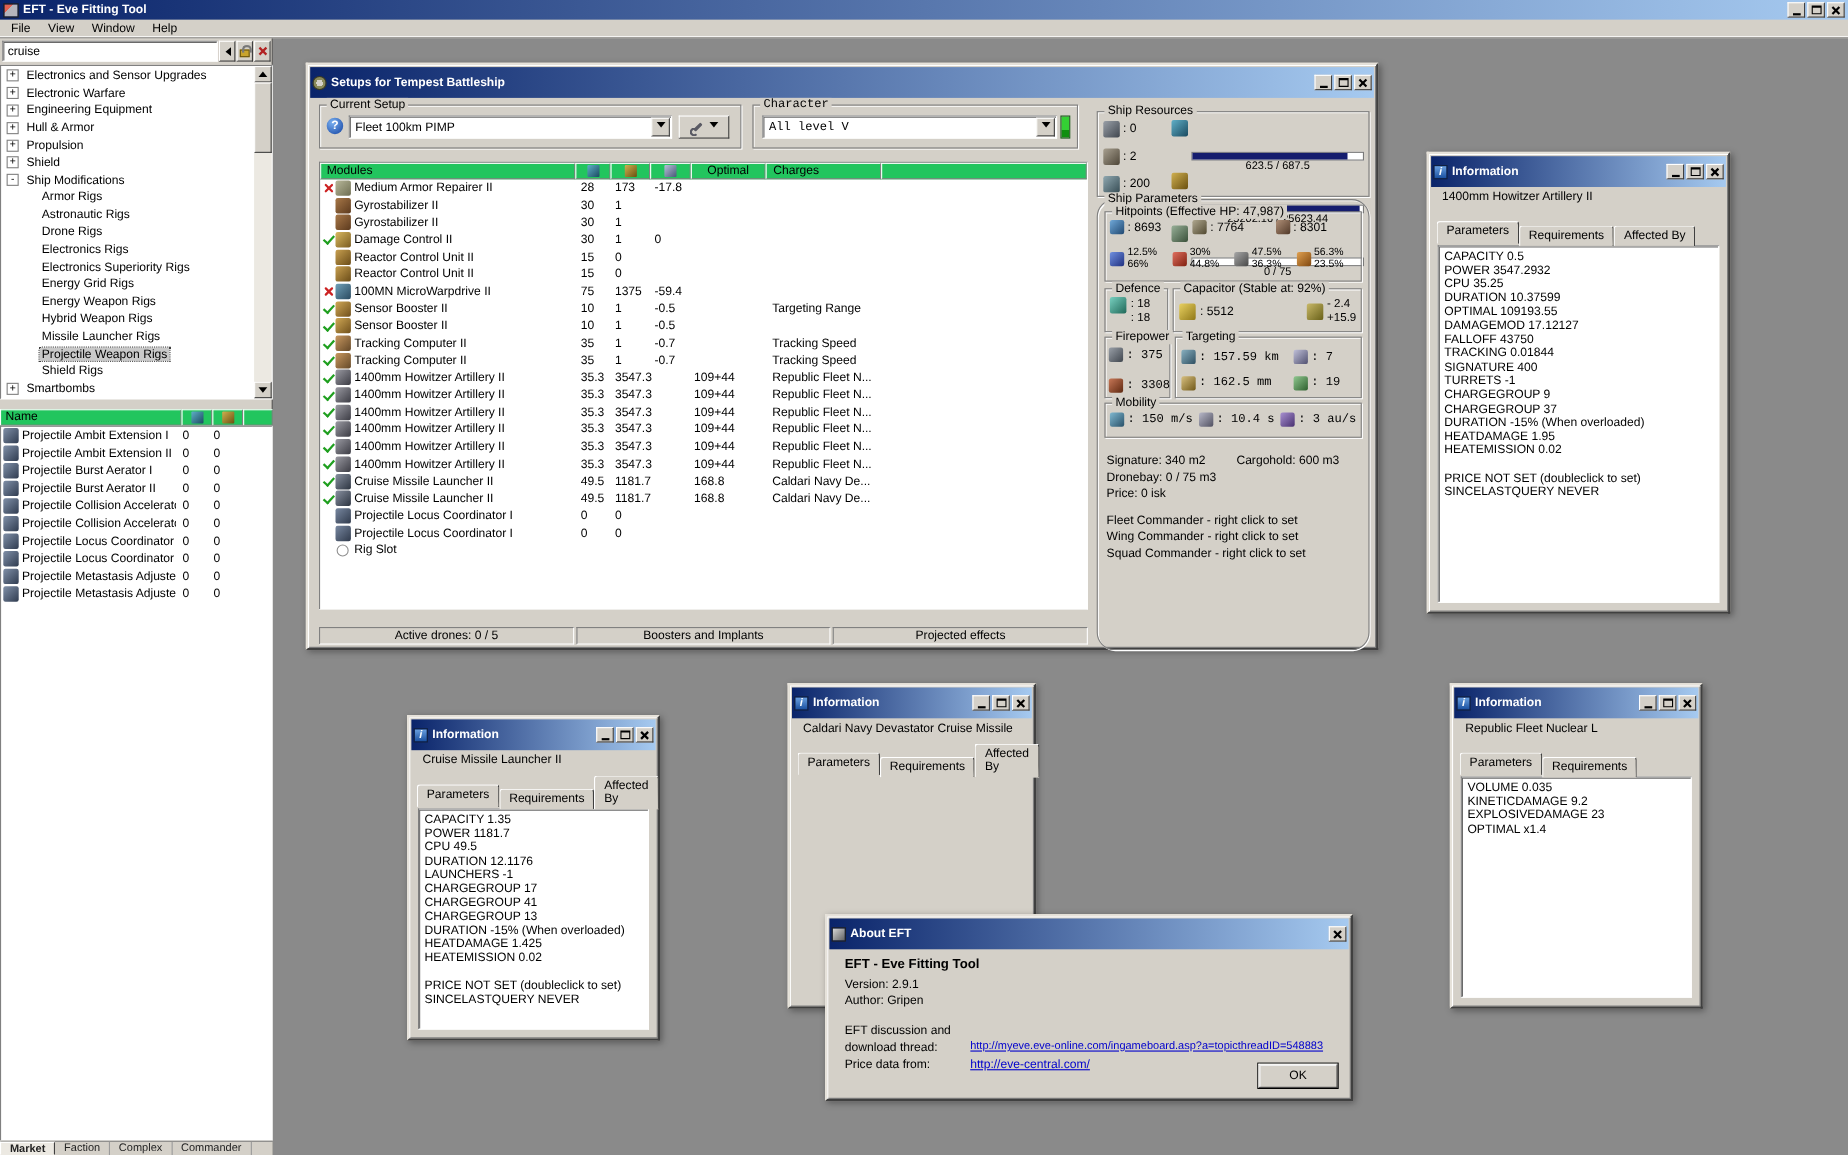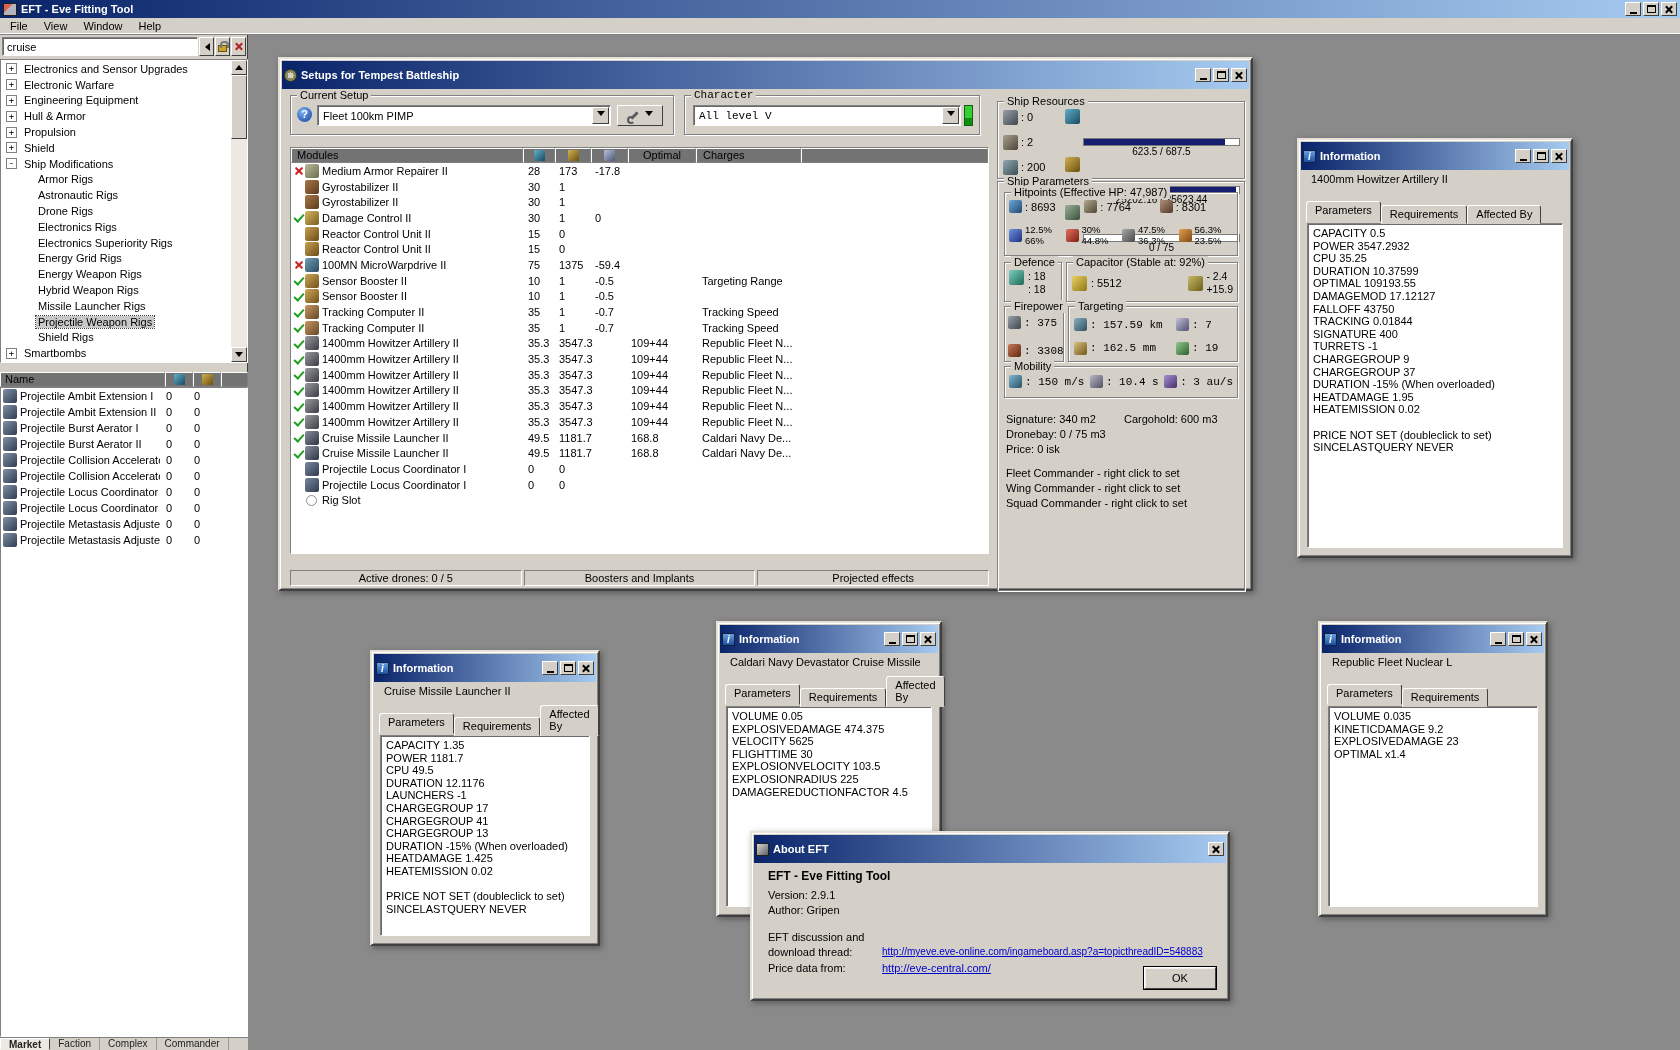--- a/index.html
+++ b/index.html
@@ -45,21 +45,21 @@
 .tree-row.lvl1 { padding-left:34px; }
 .tree-box { width:11px; height:11px; border:1px solid #808080; background:#fff; font-size:9px; line-height:9px; text-align:center; margin-right:5px; flex:none; font-family:"DejaVu Sans Mono",monospace; }
 .tree-box:empty { visibility:hidden; width:0; margin-right:0; border:none; }
 .tree-label { padding:0 2px; }
 .tree-row.selected .tree-label { background:#c9c9c9; outline:1px dotted #404040; }
 .vscroll { position:absolute; right:0; top:0; width:16px; height:100%; background:#ece9e2; }
 .scr-btn { position:absolute; left:0; width:16px; height:15px; background:#d4d0c8; border:1px solid; border-color:#fff #404040 #404040 #fff; display:flex; align-items:center; justify-content:center; }
 .scr-btn.top { top:0; } .scr-btn.bottom { bottom:0; }
 .scr-thumb { position:absolute; left:0; top:15px; width:16px; height:64px; background:#d4d0c8; border:1px solid; border-color:#fff #404040 #404040 #fff; }
 
-.col-head { background:#737373; border:1px solid; border-color:#fff #808080 #808080 #fff; line-height:13px; }
+.col-head { background:#22c55e; border:1px solid; border-color:#fff #808080 #808080 #fff; line-height:13px; }
 .list-header { position:absolute; left:0; top:337px; width:248px; height:15px; display:flex; }
 .list-header .name-col { width:165px; padding-left:4px; }
 .list-header .icon-col { width:28px; display:flex; align-items:center; justify-content:center; }
 .list-header .fill-col { flex:1; }
 .hicon { display:inline-block; width:11px; height:11px; border-radius:1px; }
 .hicon.cpu { background:linear-gradient(135deg,#60b0c8,#1a4a60); }
 .hicon.pg  { background:linear-gradient(135deg,#d0b050,#6a5010); }
 .hicon.cap { background:linear-gradient(135deg,#b8c0d8,#485878); }
 
 .mlist { position:absolute; left:0; top:352px; width:248px; bottom:13px; background:#fff; border:1px solid; border-color:#808080 #fff #fff #808080; overflow:hidden; }
@@ -180,21 +180,21 @@
 .picon.range { background:linear-gradient(135deg,#88b0c0,#2e4e60); }
 .picon.targets { background:linear-gradient(135deg,#c0c0d8,#505070); }
 .picon.resol { background:linear-gradient(135deg,#d8c080,#705818); }
 .picon.sensor { background:linear-gradient(135deg,#90c890,#2e602e); }
 .picon.speed { background:linear-gradient(135deg,#80b8d0,#285068); }
 .picon.align { background:linear-gradient(135deg,#b8b8c8,#505060); }
 .picon.warp { background:linear-gradient(135deg,#a890d0,#483070); }
 .picon.sm { width:13px; height:13px; }
 
 
-.gb-params { left:715px; top:100px; width:248px; height:410px; }
+.gb-params { left:715px; top:100px; width:248px; height:410px;border-radius:16px; }
 .gb-hp { left:6px; top:10px; width:234px; height:64px; }
 .hp-row1 { position:absolute; left:4px; right:2px; top:7px; display:flex; }
 .hp-item { flex:1; display:flex; align-items:center; gap:3px; }
 .hp-row2 { position:absolute; left:4px; right:2px; top:32px; display:flex; }
 .resist-item { flex:1; display:flex; align-items:center; gap:3px; }
 .resist-stack { font-size:9.5px; line-height:10.5px; }
 .gb-def { left:6px; top:80px; width:58px; height:40px; }
 .def-inner { position:absolute; left:4px; top:7px; display:flex; gap:4px; align-items:flex-start; }
 .two-line { font-size:10.5px; line-height:13px; }
 .gb-capacitor { left:68px; top:80px; width:172px; height:40px; }
@@ -1105,30 +1105,20 @@
       </span>
     </div>
     <div class="w-body">
       <div class="info-item-name">Caldari Navy Devastator Cruise Missile</div>
       <div class="tabs">
 
       <span class="tab active">Parameters</span>
           <span class="tab">Requirements</span>
           <span class="tab">Affected By</span>
         </div>
-      <div class="params">
-
-      <div class="param-line">VOLUME 0.05</div>
-          <div class="param-line">EXPLOSIVEDAMAGE 474.375</div>
-          <div class="param-line">VELOCITY 5625</div>
-          <div class="param-line">FLIGHTTIME 30</div>
-          <div class="param-line">EXPLOSIONVELOCITY 103.5</div>
-          <div class="param-line">EXPLOSIONRADIUS 225</div>
-          <div class="param-line">DAMAGEREDUCTIONFACTOR 4.5</div>
-        </div>
     </div>
   </div>
 
   <div class="window info info4">
     <div class="titlebar">
       <span class="w-icon info-badge"></span>
       <span class="tb-title">Information</span>
       <span class="tb-btns">
         <span class="tb-btn">
             <i class="g-min"></i>

